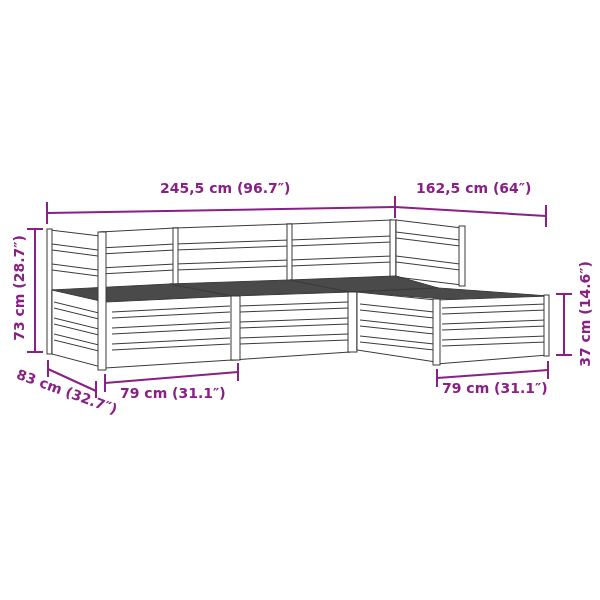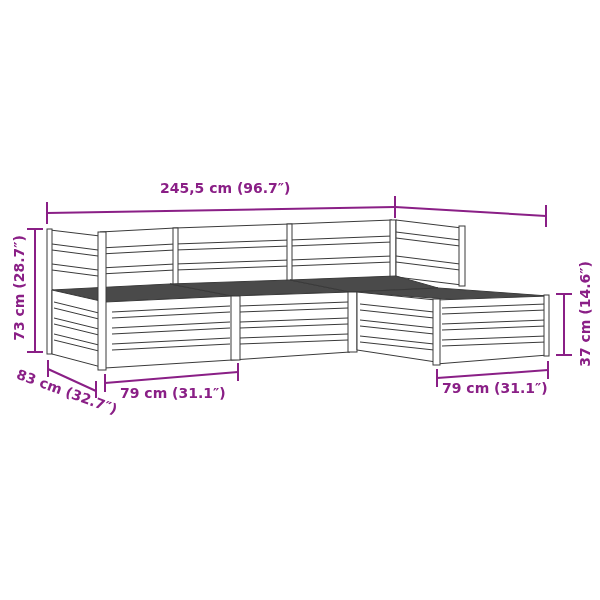--- a/index.html
+++ b/index.html
@@ -144,18 +144,19 @@
           <line x1="442" y1="330" x2="546" y2="326"></line>
         <line x1="442" y1="340" x2="546" y2="336"></line>
           <line x1="442" y1="346" x2="546" y2="342"></line>
         <rect x="433" y="299" width="7" height="66"></rect>
         <rect x="544" y="295" width="5" height="61"></rect>
       </g>
     </g>
   </svg>
 
   <div class="dim-label" style="left:160px; top:180px;">245,5 cm (96.7″)</div>
+  <div class="dim-label" style="left:416px; top:180px;">162,5 cm (64″)</div>
   <div class="dim-label rot-left" style="left:-36px; top:280px; width:110px; text-align:center;">73 cm (28.7″)</div>
   <div class="dim-label rot-diag" style="left:20px; top:366px;">83 cm (32.7″)</div>
   <div class="dim-label" style="left:120px; top:385px;">79 cm (31.1″)</div>
   <div class="dim-label" style="left:442px; top:380px;">79 cm (31.1″)</div>
   <div class="dim-label rot-left" style="left:530px; top:306px; width:110px; text-align:center;">37 cm (14.6″)</div>
 </div>
 
 </body></html>

